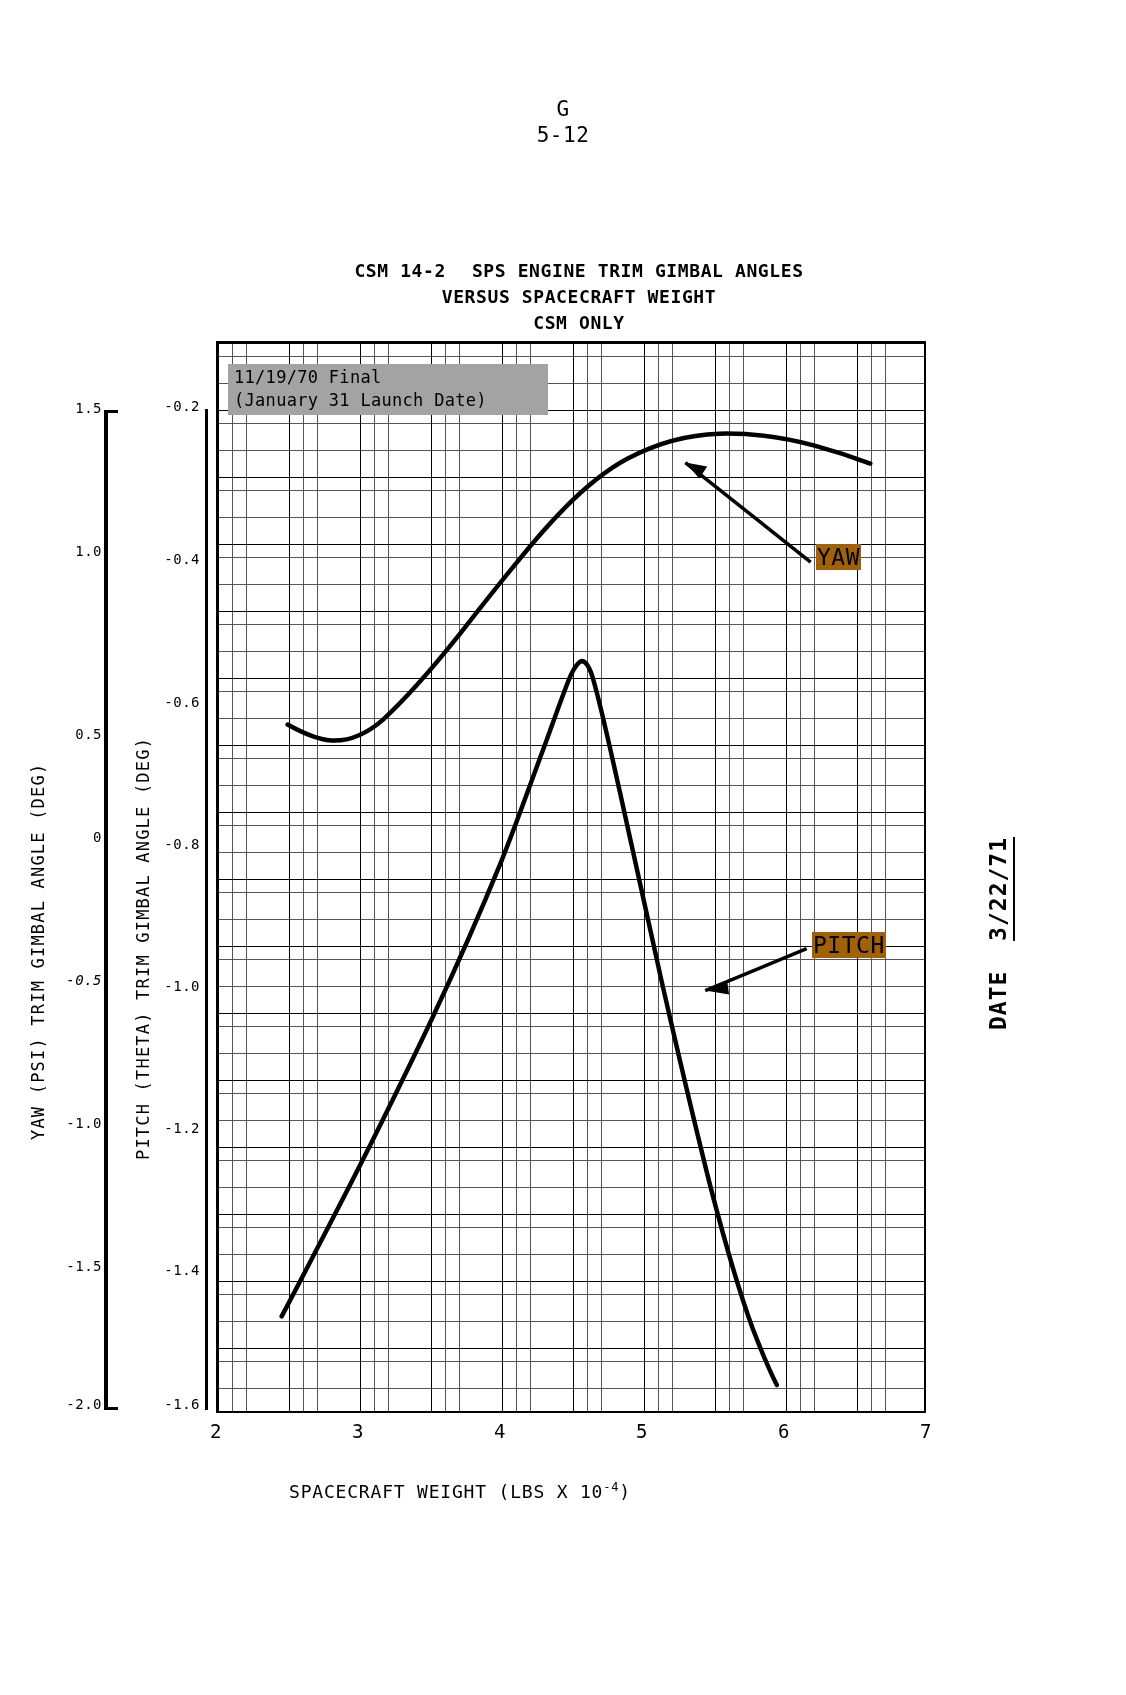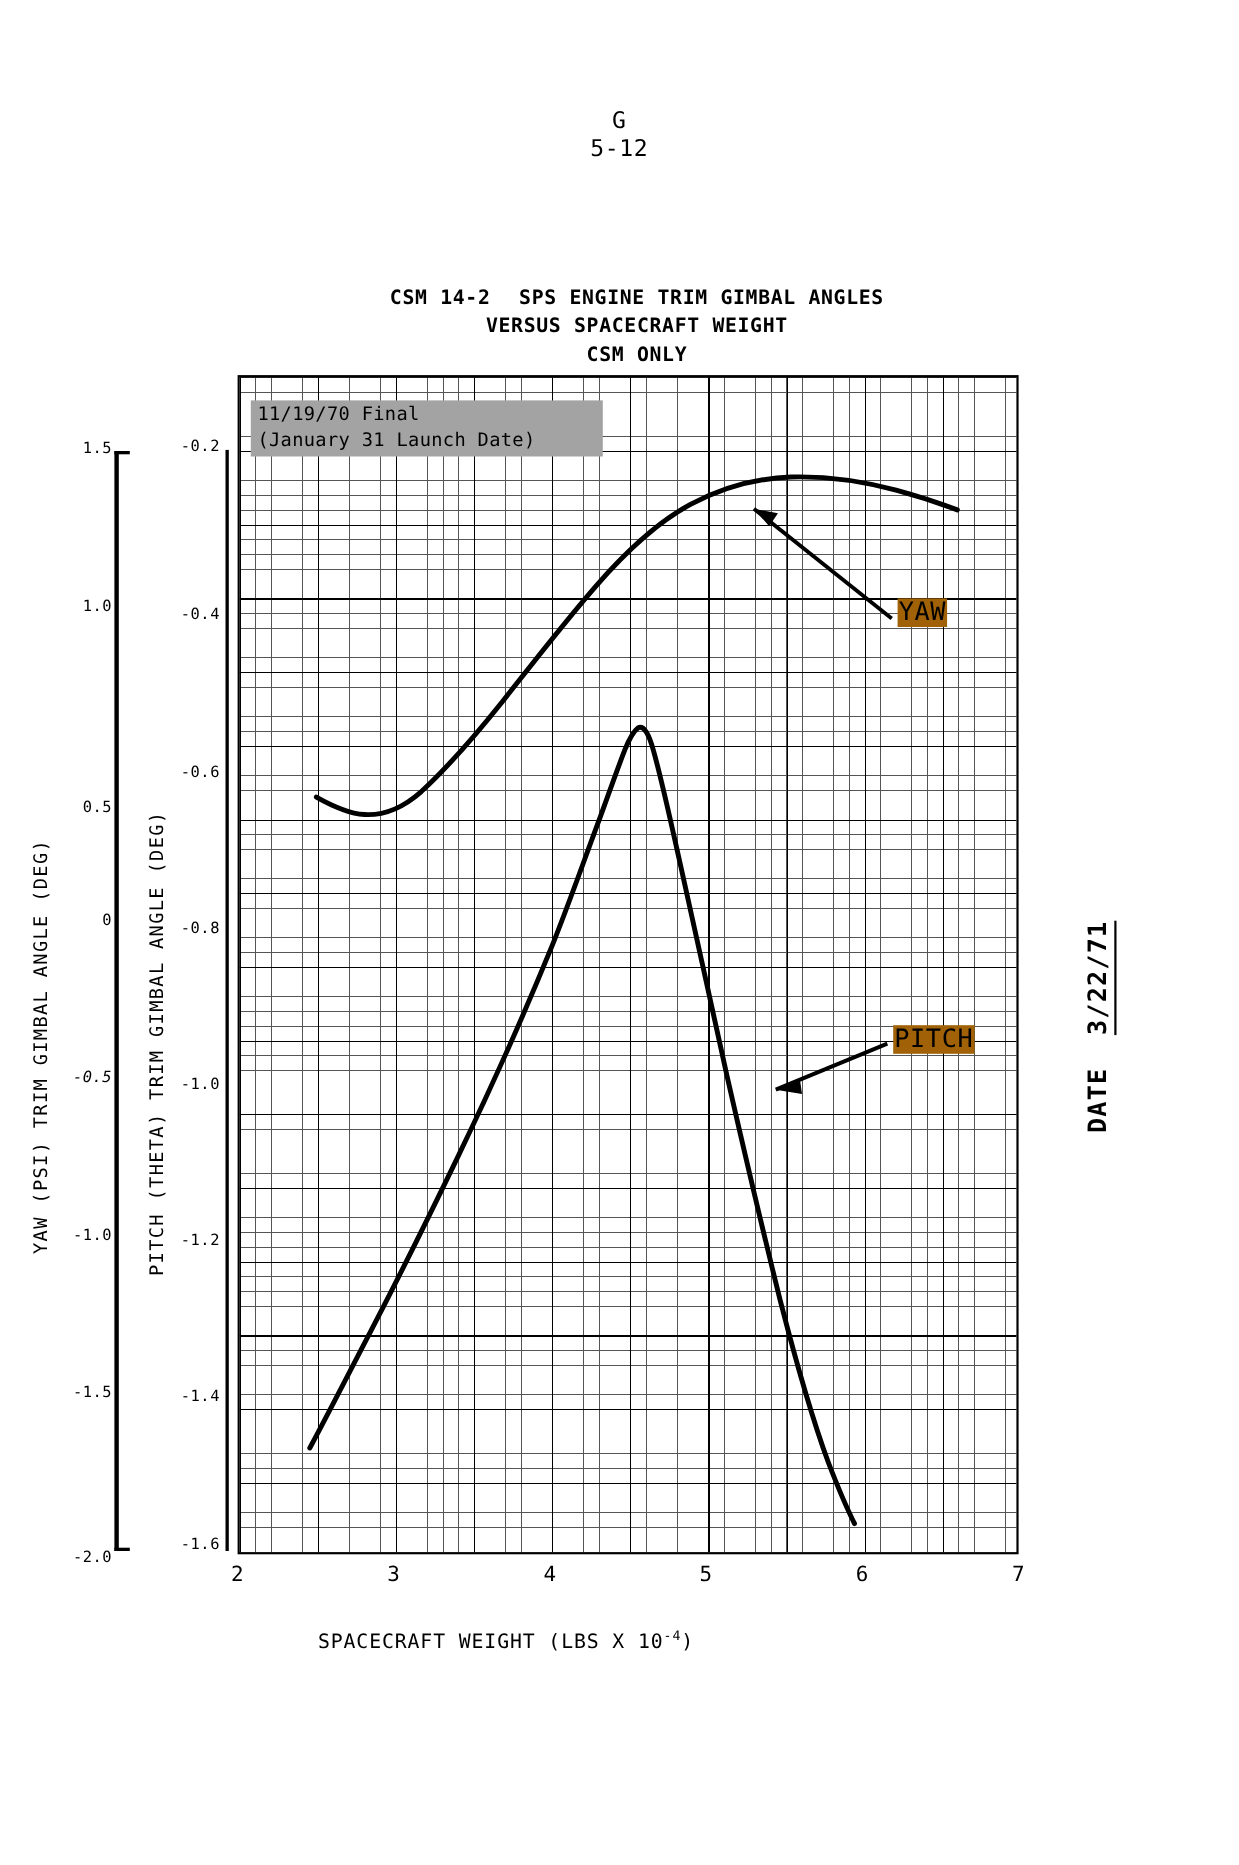--- a/index.html
+++ b/index.html
@@ -183,21 +183,21 @@
 <div class="scale-stem" style="left:104px; top:410px; width:14px; height:3px;"></div>
 <div class="scale-stem" style="left:104px; top:1407px; width:14px; height:3px;"></div>
 
 <div class="tick-left" style="left:58px; top:400px; width:44px;">1.5</div>
 <div class="tick-left" style="left:58px; top:543px; width:44px;">1.0</div>
 <div class="tick-left" style="left:58px; top:686px; width:44px;margin-top:40px;">0.5</div>
 <div class="tick-left" style="left:58px; top:829px; width:44px;">0</div>
 <div class="tick-left" style="left:42px; top:972px; width:60px;font-style:italic;">-0.5</div>
 <div class="tick-left" style="left:42px; top:1115px; width:60px;">-1.0</div>
 <div class="tick-left" style="left:42px; top:1258px; width:60px;">-1.5</div>
-<div class="tick-left" style="left:42px; top:1396px; width:60px;margin-top:12px;">-2.0</div>
+<div class="tick-left" style="left:42px; top:1396px; width:60px;">-2.0</div>
 
 <div class="scale-stem" style="left:205px; top:409px; width:3px; height:1001px;"></div>
 <div class="tick-left" style="left:150px; top:398px; width:50px;">-0.2</div>
 <div class="tick-left" style="left:150px; top:551px; width:50px;">-0.4</div>
 <div class="tick-left" style="left:150px; top:694px; width:50px;">-0.6</div>
 <div class="tick-left" style="left:150px; top:836px; width:50px;">-0.8</div>
 <div class="tick-left" style="left:150px; top:978px; width:50px;">-1.0</div>
 <div class="tick-left" style="left:150px; top:1120px; width:50px;">-1.2</div>
 <div class="tick-left" style="left:150px; top:1262px; width:50px;">-1.4</div>
 <div class="tick-left" style="left:150px; top:1396px; width:50px;">-1.6</div>

